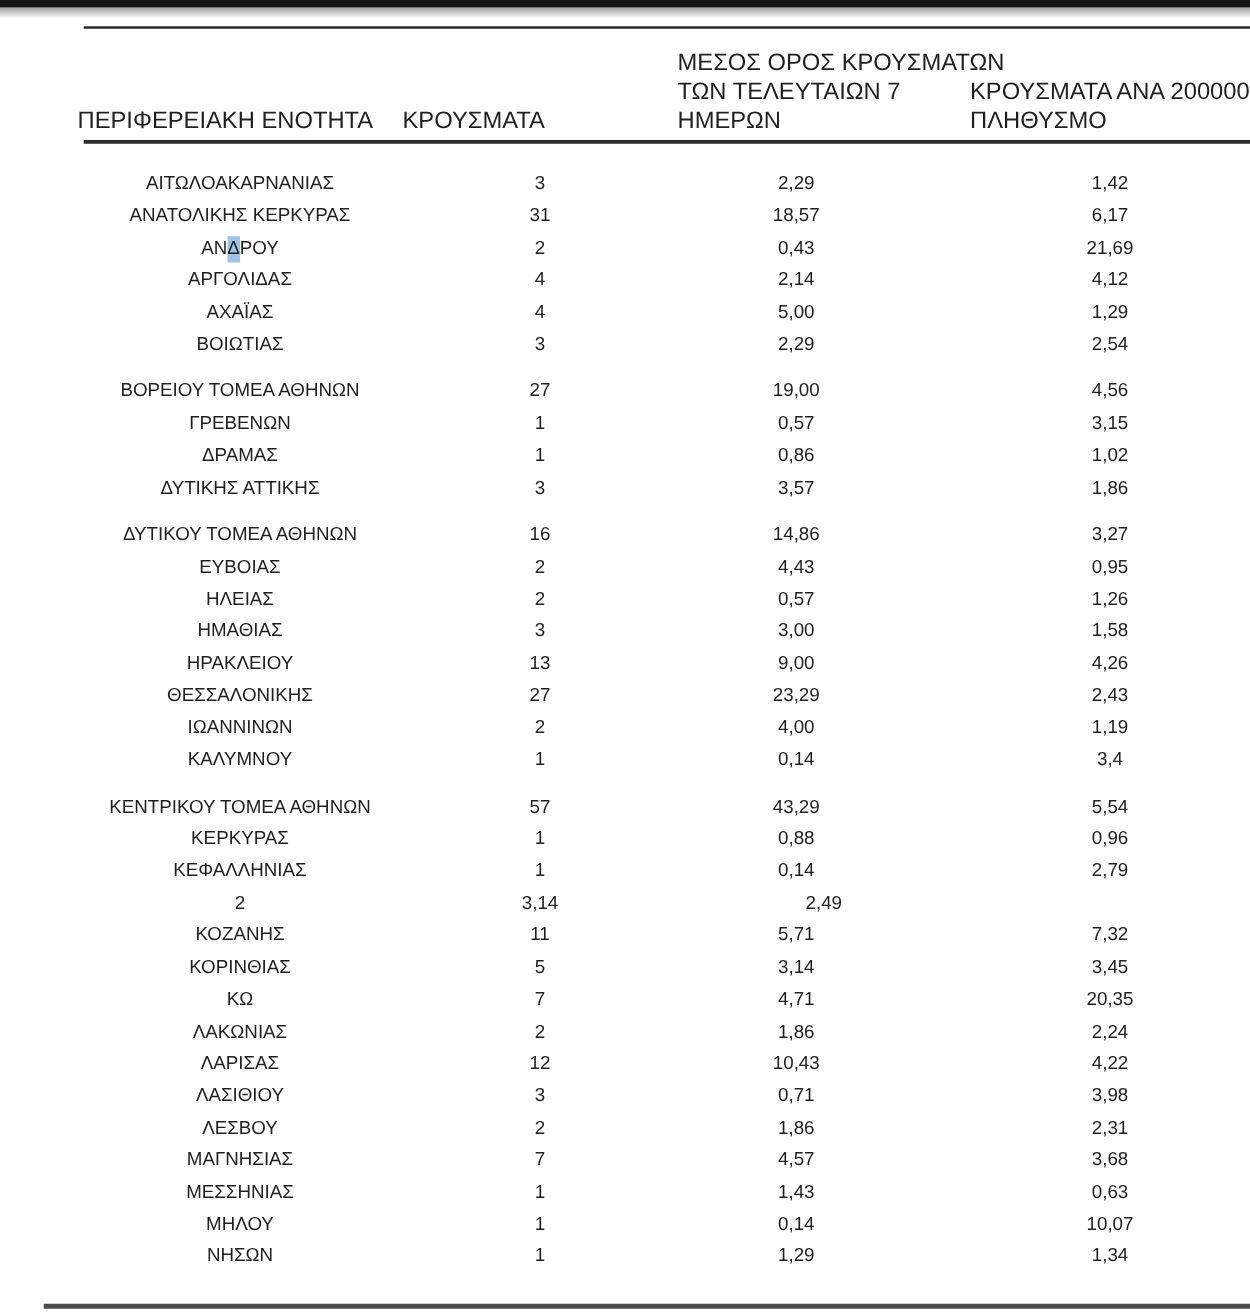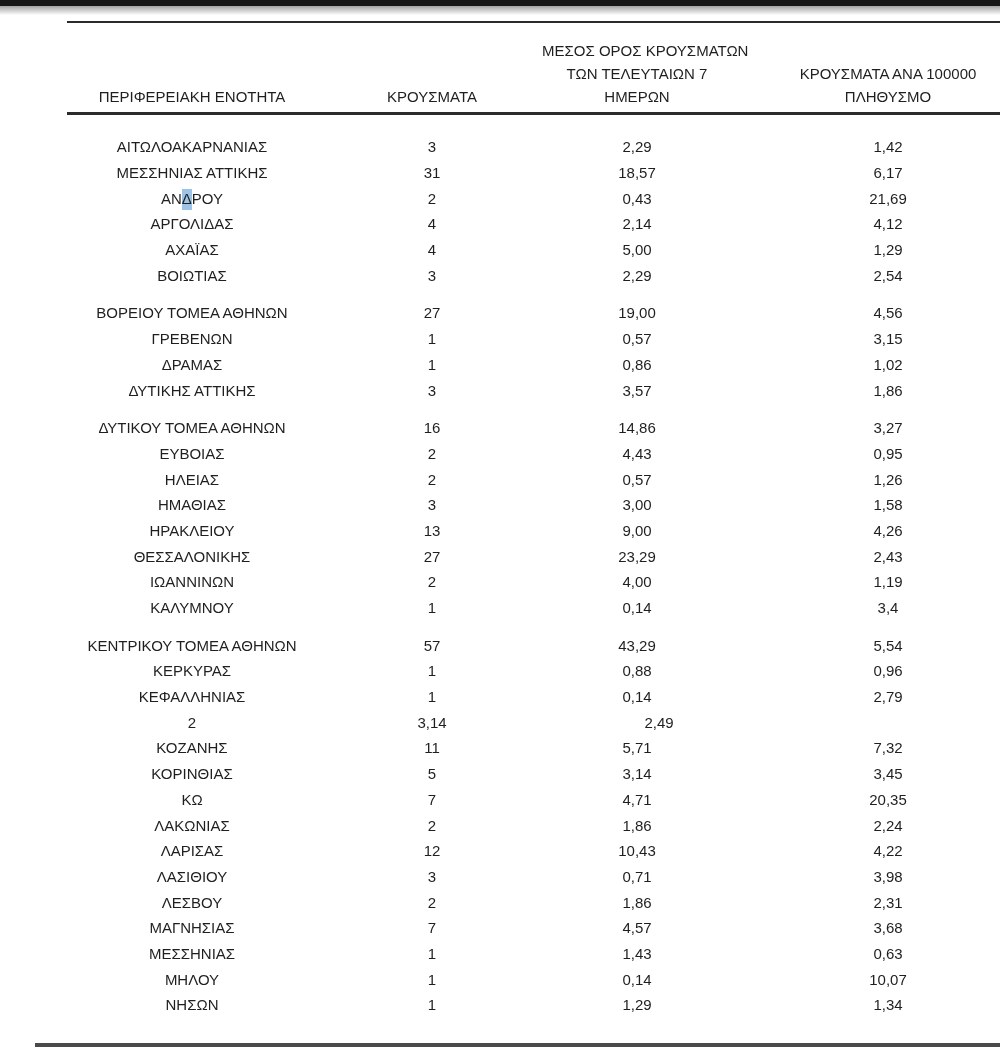--- a/index.html
+++ b/index.html
@@ -27,22 +27,21 @@
   .rule-header { left: 67px; top: 112px; width: 933px; height: 3px; }
   .rule-bottom { left: 35px; top: 1043px; width: 965px; height: 4px; background: #4a4a4a; }
 
   .thead {
     position: absolute; left: 62px; top: 39px; width: 938px;
     display: grid;
     grid-template-columns: 260px 220px 190px 268px;
     align-items: end;
   }
   .hcell {
-    text-align: center;
-    font-size: 15px;
+    font-size: 19px;
     line-height: 23px;
     white-space: nowrap;
   }
   .hc4 { padding-left: 44px; }
 
   .tbody { position: absolute; left: 62px; top: 134px; width: 938px; }
   .row-group + .row-group { margin-top: 12px; }
   .trow {
     display: grid;
     grid-template-columns: 260px 220px 190px 268px;
@@ -73,37 +72,37 @@
     </div>
     <div class="hcell">
       <div>ΚΡΟΥΣΜΑΤΑ</div>
     </div>
     <div class="hcell">
       <div>ΜΕΣΟΣ ΟΡΟΣ ΚΡΟΥΣΜΑΤΩΝ</div>
       <div>ΤΩΝ ΤΕΛΕΥΤΑΙΩΝ 7</div>
       <div>ΗΜΕΡΩΝ</div>
     </div>
     <div class="hcell hc4">
-      <div>ΚΡΟΥΣΜΑΤΑ ΑΝΑ 100000</div>
+      <div>ΚΡΟΥΣΜΑΤΑ ΑΝΑ 200000</div>
       <div>ΠΛΗΘΥΣΜΟ</div>
     </div>
   </div>
 
   <div class="rule rule-header"></div>
 
   <div class="tbody">
       <div class="row-group">
         <div class="trow">
           <div class="cell c1">ΑΙΤΩΛΟΑΚΑΡΝΑΝΙΑΣ</div>
           <div class="cell c2">3</div>
           <div class="cell c3">2,29</div>
           <div class="cell c4">1,42</div>
         </div>
         <div class="trow">
-          <div class="cell c1">ΜΕΣΣΗΝΙΑΣ ΑΤΤΙΚΗΣ</div>
+          <div class="cell c1">ΑΝΑΤΟΛΙΚΗΣ ΚΕΡΚΥΡΑΣ</div>
           <div class="cell c2">31</div>
           <div class="cell c3">18,57</div>
           <div class="cell c4">6,17</div>
         </div>
         <div class="trow">
           <div class="cell c1">ΑΝ<span class="char-hl">Δ</span>ΡΟΥ</div>
           <div class="cell c2">2</div>
           <div class="cell c3">0,43</div>
           <div class="cell c4">21,69</div>
         </div>

